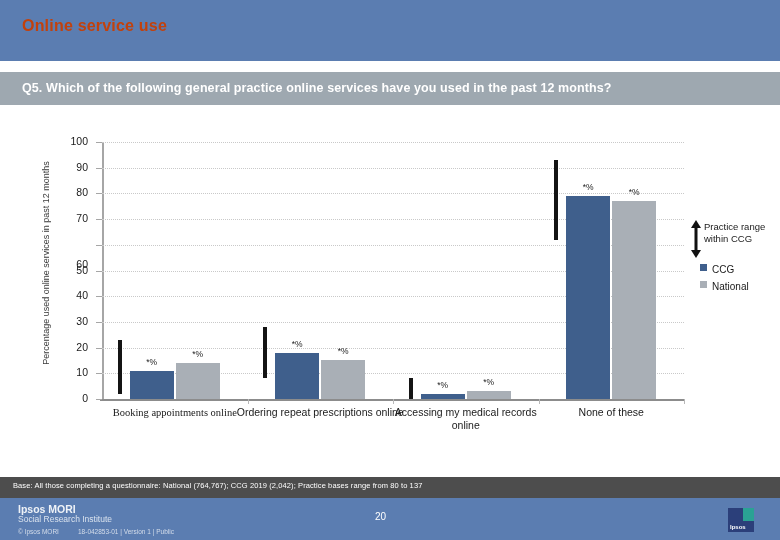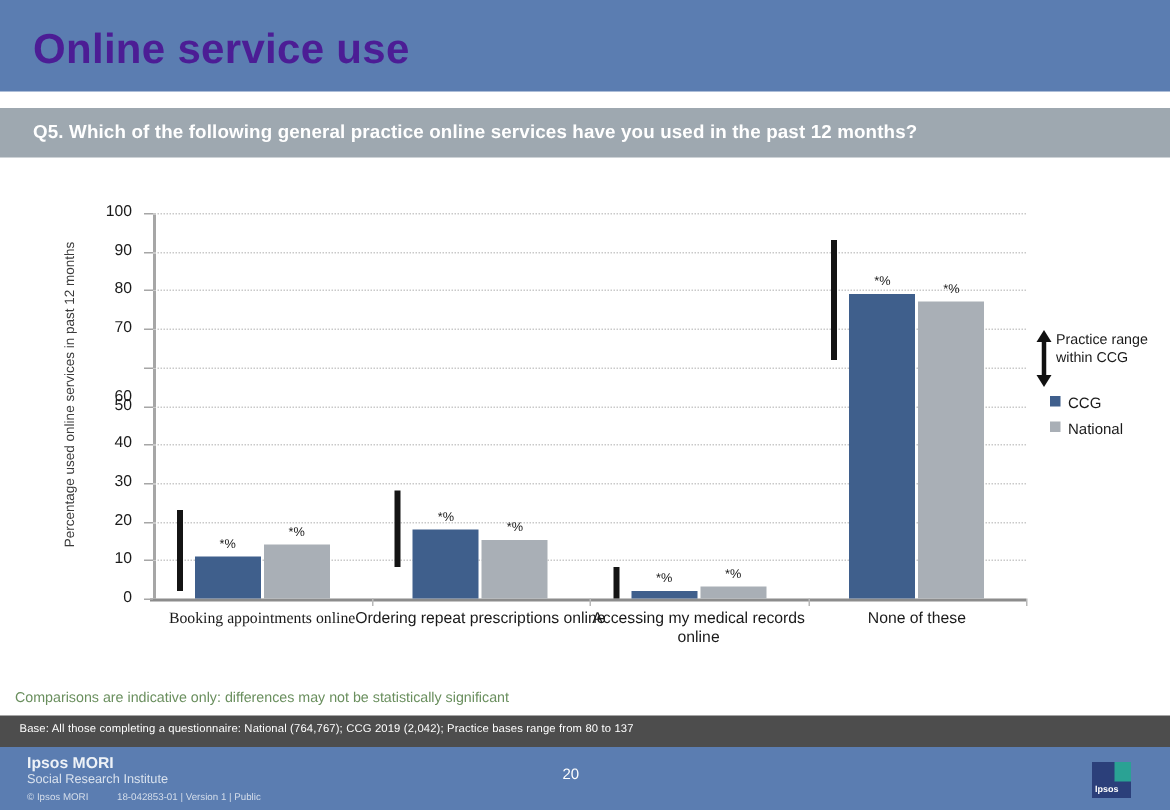--- a/index.html
+++ b/index.html
@@ -12,21 +12,21 @@
   }
   #slide { position:relative; width:780px; height:540px; background:#fff; }
 
   
   .title-band {
     position:absolute; left:0; top:0; width:780px; height:61px;
     background:#5b7db1;
   }
   .title-text {
     position:absolute; left:22px; top:17px;
-    color:#4c1d95; font-size:28px; font-weight:bold; letter-spacing:.2px;
+    color:#c2410c; font-size:16px; font-weight:bold; letter-spacing:.2px;
   }
   .question-band {
     position:absolute; left:0; top:72px; width:780px; height:33px;
     background:#9ea8b0;
   }
   .question-text {
     position:absolute; left:22px; top:81px;
     color:#ffffff; font-size:12.5px; font-weight:bold; letter-spacing:.1px;
   }
 
@@ -240,21 +240,20 @@
     <div class="legend-item">
       <span class="swatch ccg"></span>
       <span class="legend-label">CCG</span>
     </div>
     <div class="legend-item">
       <span class="swatch national"></span>
       <span class="legend-label">National</span>
     </div>
   </div>
 
-  <div class="note">Comparisons are indicative only: differences may not be statistically significant</div>
 
   <div class="base-band"></div>
   <div class="base-text">Base: All those completing a questionnaire: National (764,767); CCG 2019 (2,042); Practice bases range from 80 to 137</div>
 
   <div class="brand-band"></div>
   <div class="brand-name">Ipsos MORI</div>
   <div class="brand-sub">Social Research Institute</div>
   <div class="brand-copy">© Ipsos MORI</div>
   <div class="brand-ref">18-042853-01 | Version 1 | Public</div>
   <div class="slide-number">20</div>

